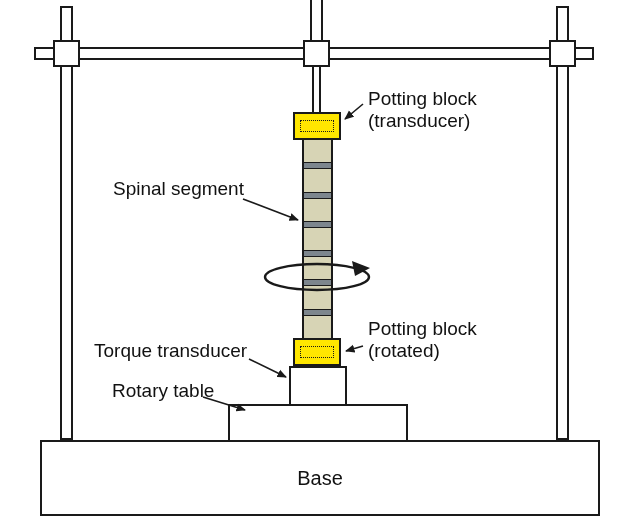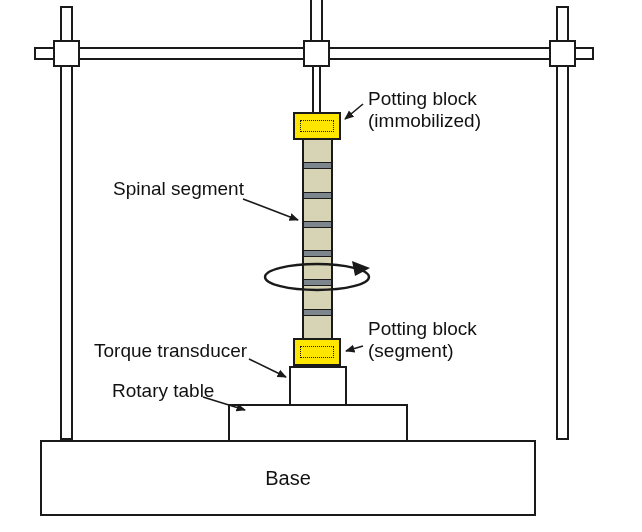--- a/index.html
+++ b/index.html
@@ -36,21 +36,21 @@
   <div class="outlined" style="left:310px; top:-2px; width:13px; height:50px;"></div>
 
   <div class="outlined" style="left:312px; top:58px; width:9px; height:57px;"></div>
 
   <div class="outlined" style="left:34px; top:47px; width:560px; height:13px;"></div>
 
   <div class="outlined" style="left:53px; top:40px; width:27px; height:27px;"></div>
   <div class="outlined" style="left:303px; top:40px; width:27px; height:27px;"></div>
   <div class="outlined" style="left:549px; top:40px; width:27px; height:27px;"></div>
 
-  <div class="outlined base-box" style="left:40px; top:440px; width:496px; height:76px;align-items:center;">
+  <div class="outlined base-box" style="left:40px; top:440px; width:560px; height:76px;align-items:center;">
     <span class="base-text">Base</span>
   </div>
 
   <div class="outlined" style="left:228px; top:404px; width:180px; height:38px;"></div>
 
   <div class="outlined" style="left:289px; top:366px; width:58px; height:40px;"></div>
 
   <div class="spine">
       <div class="vertebra"></div>
       <div class="disc"></div>
@@ -69,30 +69,30 @@
 
   <div class="potting" style="top:112px;">
     <div class="dotted"></div>
   </div>
   <div class="potting" style="top:338px;">
     <div class="dotted"></div>
   </div>
 
   <div class="label" style="left:368px; top:88px;">
     <div>Potting block</div>
-    <div>(immobilized)</div>
+    <div>(transducer)</div>
   </div>
 
   <div class="label" style="left:113px; top:178px;">
     <div>Spinal segment</div>
   </div>
 
   <div class="label" style="left:368px; top:318px;">
     <div>Potting block</div>
-    <div>(segment)</div>
+    <div>(rotated)</div>
   </div>
 
   <div class="label" style="left:94px; top:340px;">
     <div>Torque transducer</div>
   </div>
 
   <div class="label" style="left:112px; top:380px;text-align:center;">
     <div>Rotary table</div>
   </div>
 

